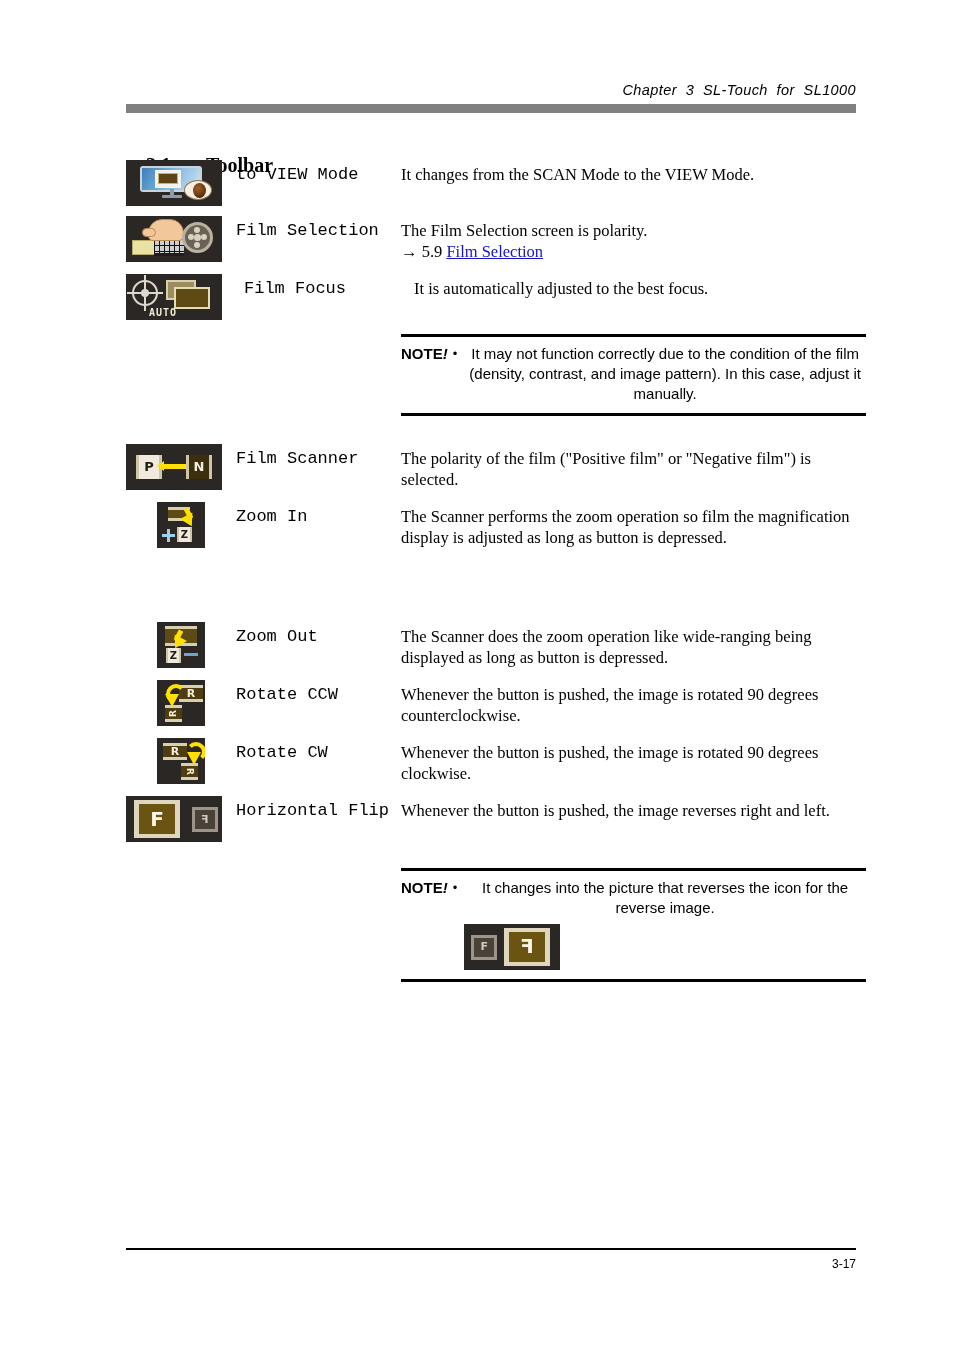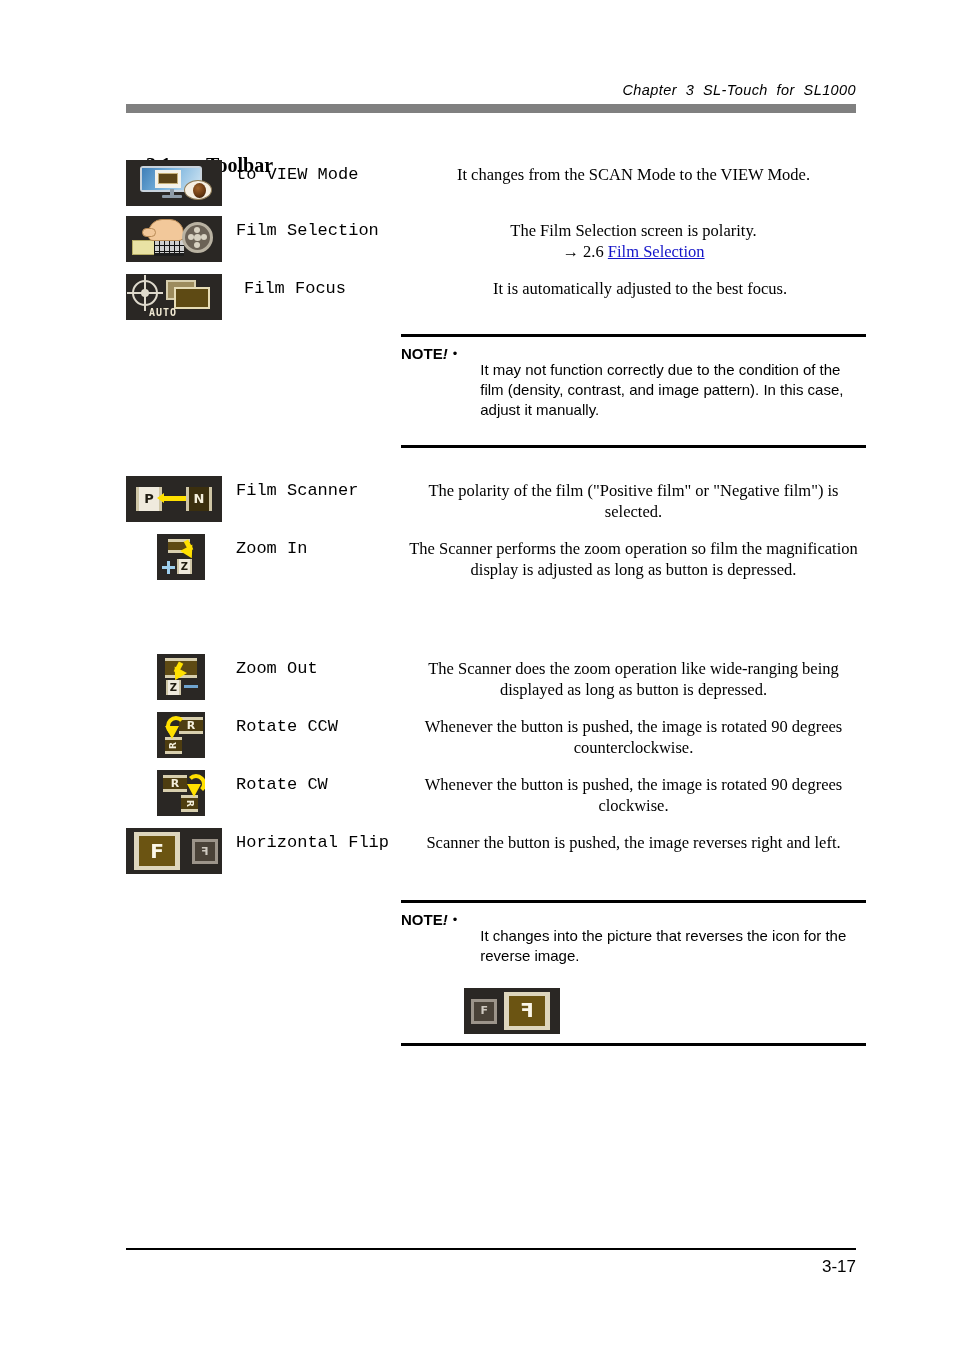--- a/index.html
+++ b/index.html
@@ -84,21 +84,21 @@
     line-height: 1.25;
     padding-top: 4px;
   }
   .col-desc {
     flex: 1 1 auto;
     font-family: "Liberation Serif", serif;
     font-size: 16.5px;
     line-height: 1.30;
     padding-top: 4px;
   }
-  .col-desc p { margin: 0; text-align: center; }
+  .col-desc p { margin: 0; }
   .arrow-line { white-space: nowrap; }
   .link {
     color: #1414c8;
     text-decoration: underline;
   }
 
   
   .tile {
     background: #2a2724;
     position: relative;
@@ -445,39 +445,39 @@
     white-space: nowrap;
   }
   .note-label .bang { font-style: italic; }
   .note-bullet {
     flex: 0 0 auto;
     padding: 0 7px 0 1px;
     font-size: 13px;
     line-height: 1.5;
   }
   .note-text { flex: 1 1 auto; }
-  .note-text p { margin: 16px; }
+  .note-text p { margin: 0; text-align: center; }
   .note-icon-wrap { padding-top: 6px; }
 
   
   .footer {
     position: absolute;
     left: 126px;
     top: 1248px;
     width: 730px;
   }
   .footer-rule {
     height: 2px;
     background: #000;
   }
   .footer-page {
     margin-top: 7px;
     text-align: right;
     font-family: "Liberation Sans", sans-serif;
-    font-size: 17px;
+    font-size: 12px;
   }
 </style>
 </head>
 <body>
 
 <div class="page">
 
   <div class="header">
     <div class="header-text">Chapter  3  SL-Touch  for  SL1000</div>
     <div class="header-rule"></div>
@@ -521,21 +521,21 @@
             <div class="fs-hole" style="left:9px;  top:2px;"></div>
             <div class="fs-hole" style="left:9px;  bottom:2px;"></div>
           </div>
         </div>
       </div>
       <div class="col-label">Film Selection</div>
       <div class="col-desc">
         <p>The Film Selection screen is polarity.</p>
         <p class="arrow-line">
           <span>→</span>
-          <span>2.6</span>
+          <span>5.9</span>
           <span class="link">Film Selection</span>
         </p>
       </div>
     </div>
 
     <div class="row" style="min-height:24px;">
       <div class="col-icon">
         <div class="tile wide">
           <div class="af-frame-back"></div>
           <div class="af-frame-front"></div>
@@ -661,21 +661,21 @@
           <div class="flip-big">
               <span>F</span>
             </div>
           <div class="flip-small">
               <span class="mirror">F</span>
             </div>
         </div>
       </div>
       <div class="col-label">Horizontal Flip</div>
       <div class="col-desc">
-        <p>Scanner the button is pushed, the image reverses right and left.</p>
+        <p>Whenever the button is pushed, the image reverses right and left.</p>
       </div>
     </div>
 
     <div class="row" style="margin-top:14px;">
       <div class="col-icon"></div>
       <div style="width:165px;flex:0 0 165px;"></div>
       <div style="flex:1 1 auto;">
         <div class="note">
           <div class="note-row">
             <div class="note-label"><span>NOTE</span><span class="bang">!</span></div>

